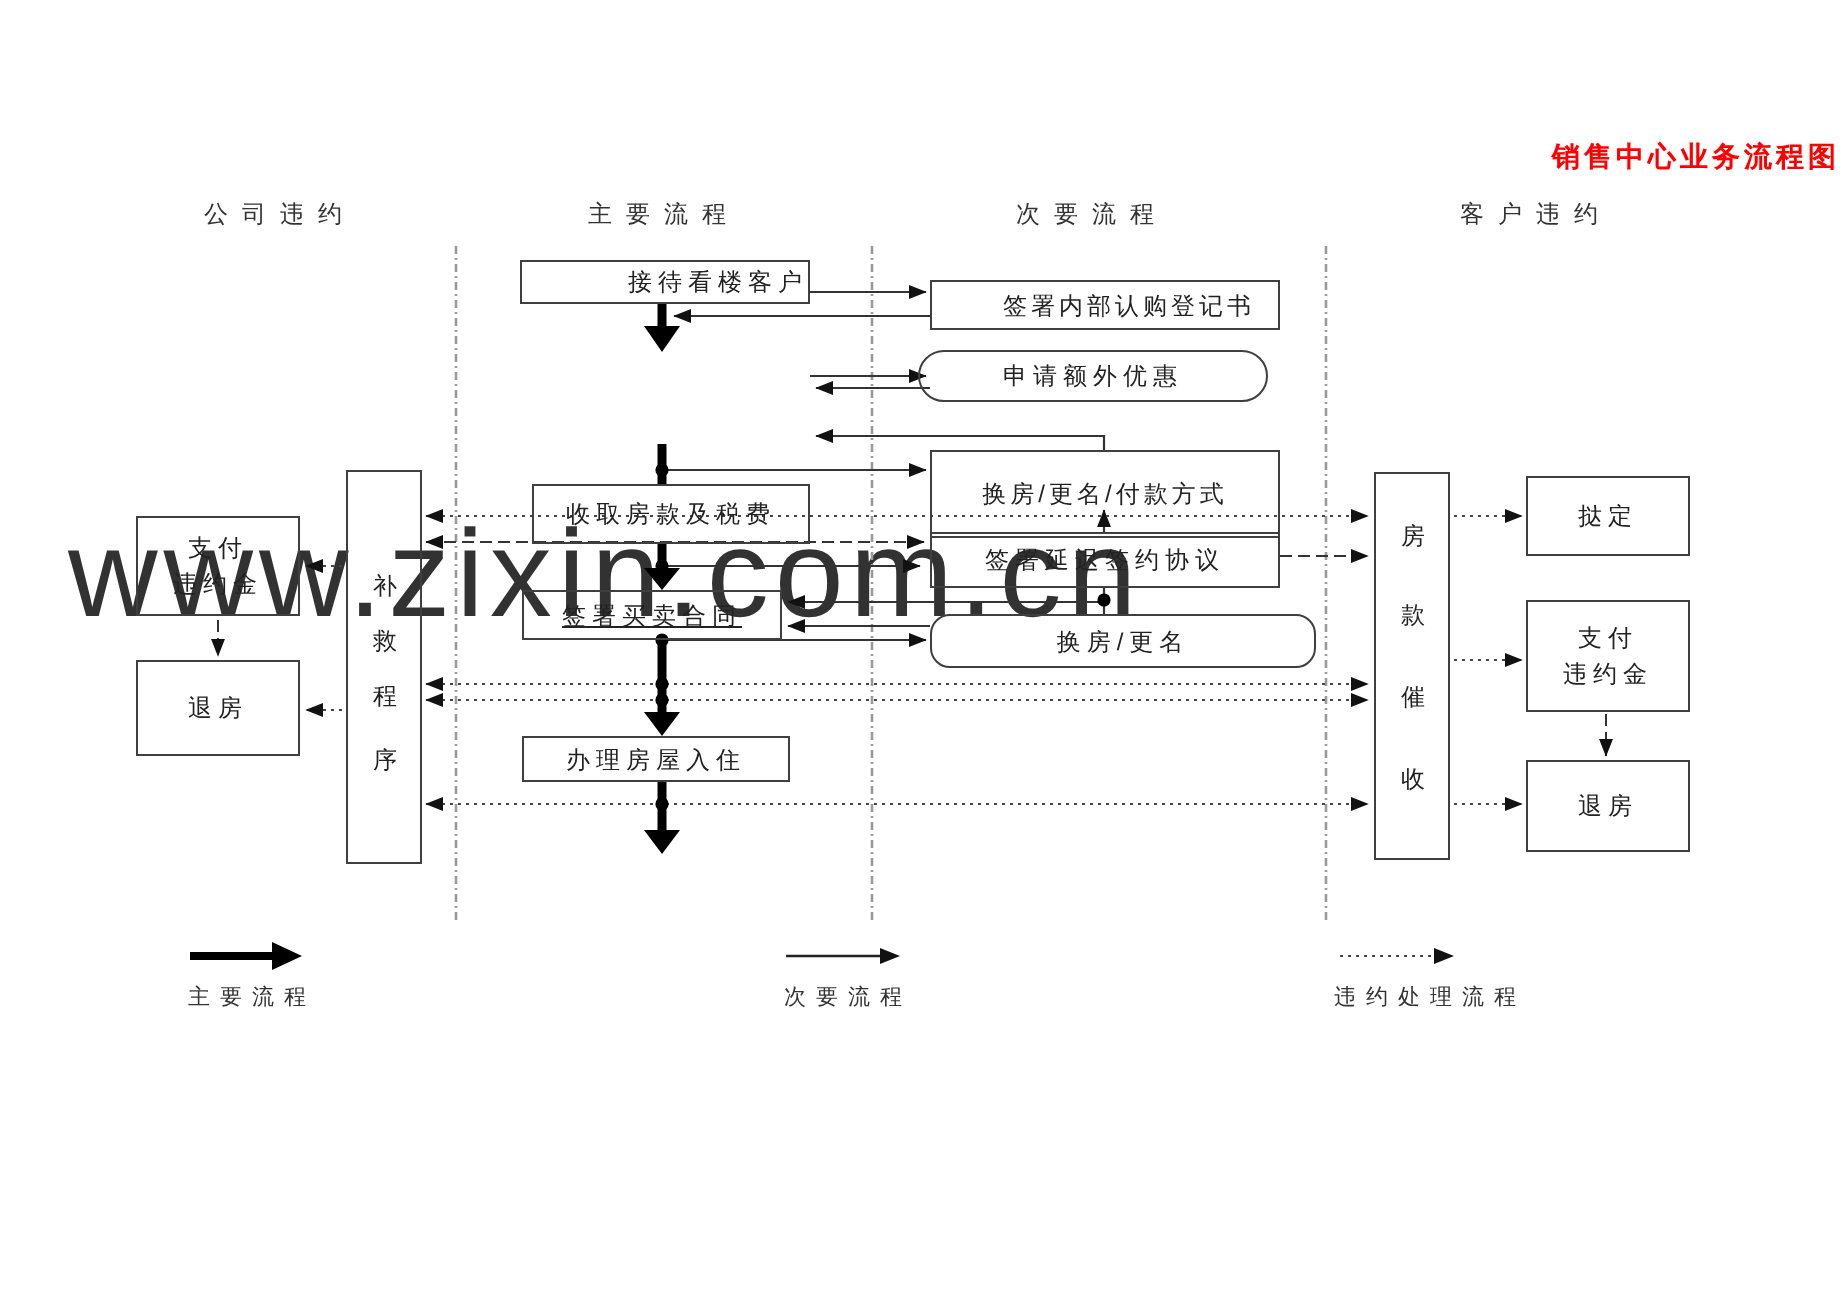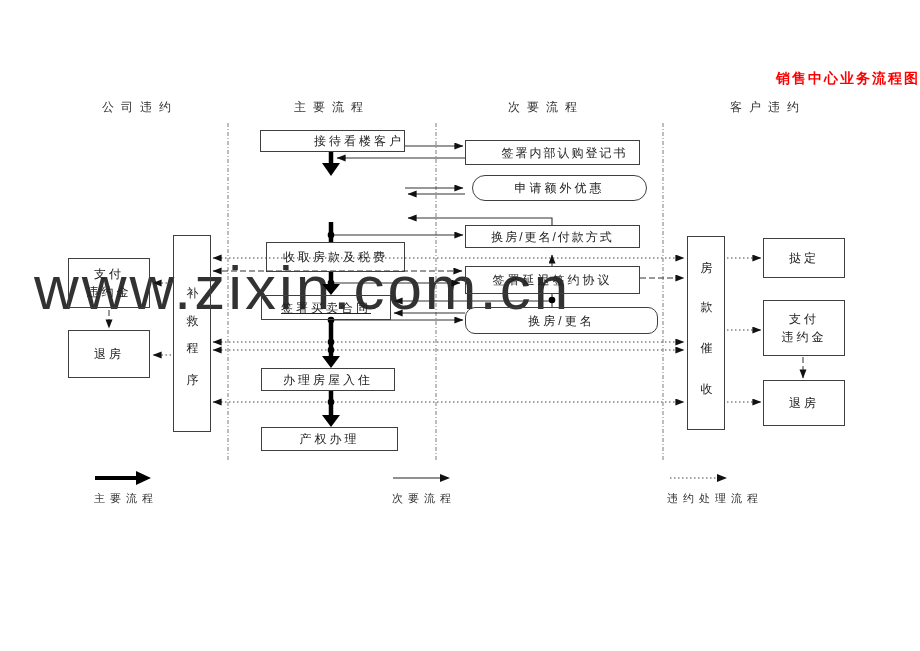--- a/index.html
+++ b/index.html
@@ -145,31 +145,28 @@
     </div>
   <div class="abs box" style="left:266px;top:242px;width:139px;height:30px;">
       <span>收取房款及税费</span>
     </div>
   <div class="abs box" style="left:261px;top:295px;width:130px;height:25px;text-decoration:underline;">
       <span>签署买卖合同</span>
     </div>
   <div class="abs box" style="left:261px;top:368px;width:134px;height:23px;">
       <span>办理房屋入住</span>
     </div>
-  <div class="abs box" style="left:261px;top:427px;width:137px;height:24px;">
-      <span>产权办理</span>
-    </div>
 
   <div class="abs box" style="left:465px;top:140px;width:175px;height:25px;letter-spacing:2px;padding-left:24px;">
       <span>签署内部认购登记书</span>
     </div>
-  <div class="abs box" style="left:472px;top:175px;width:175px;height:26px;border-radius:13px;">
+  <div class="abs box" style="left:459px;top:175px;width:175px;height:26px;border-radius:13px;">
       <span>申请额外优惠</span>
     </div>
-  <div class="abs box" style="left:465px;top:225px;width:175px;height:23px;letter-spacing:2px;">
+  <div class="abs box" style="left:465px;top:225px;width:175px;height:44px;letter-spacing:2px;">
       <span>换房/更名/付款方式</span>
     </div>
   <div class="abs box" style="left:465px;top:266px;width:175px;height:28px;">
       <span>签署延迟签约协议</span>
     </div>
   <div class="abs box" style="left:465px;top:307px;width:193px;height:27px;border-radius:10px;">
       <span>换房/更名</span>
     </div>
 
   <div class="abs vbox" style="left:173px;top:235px;width:38px;height:197px;">

